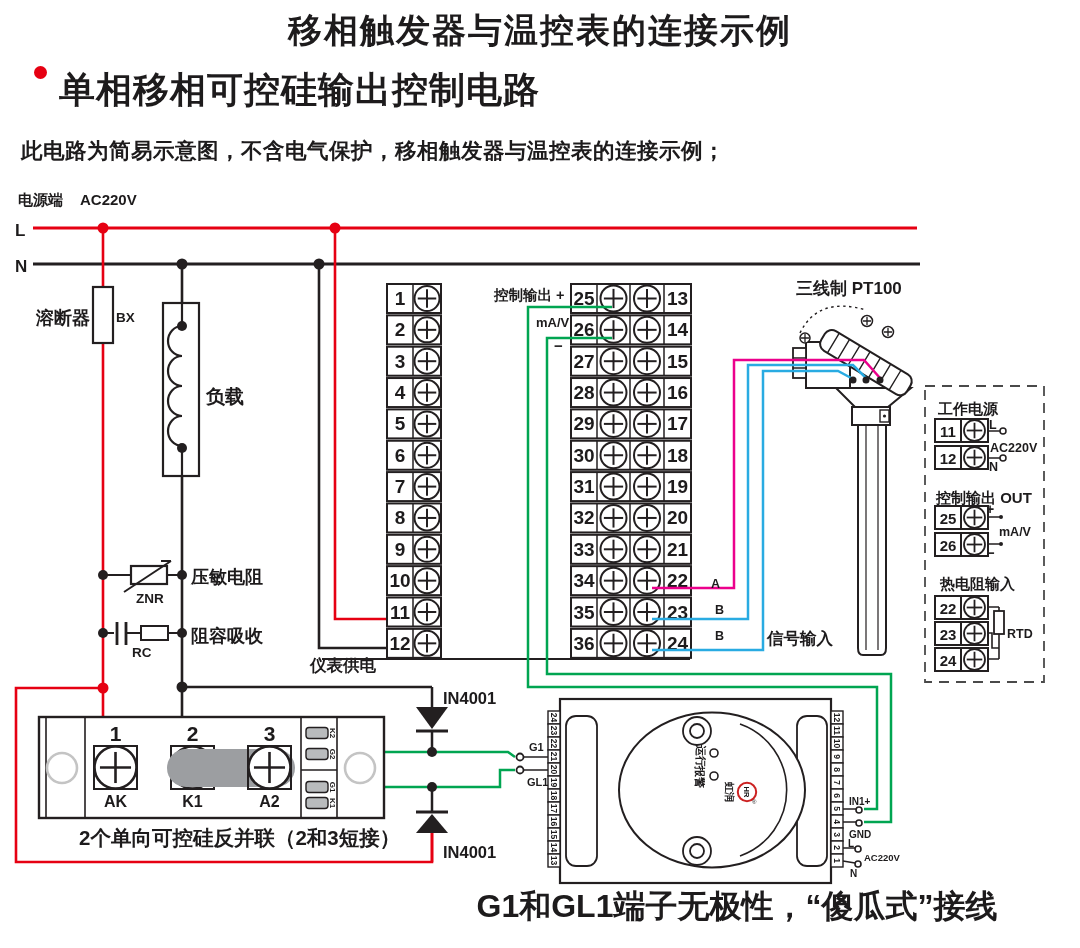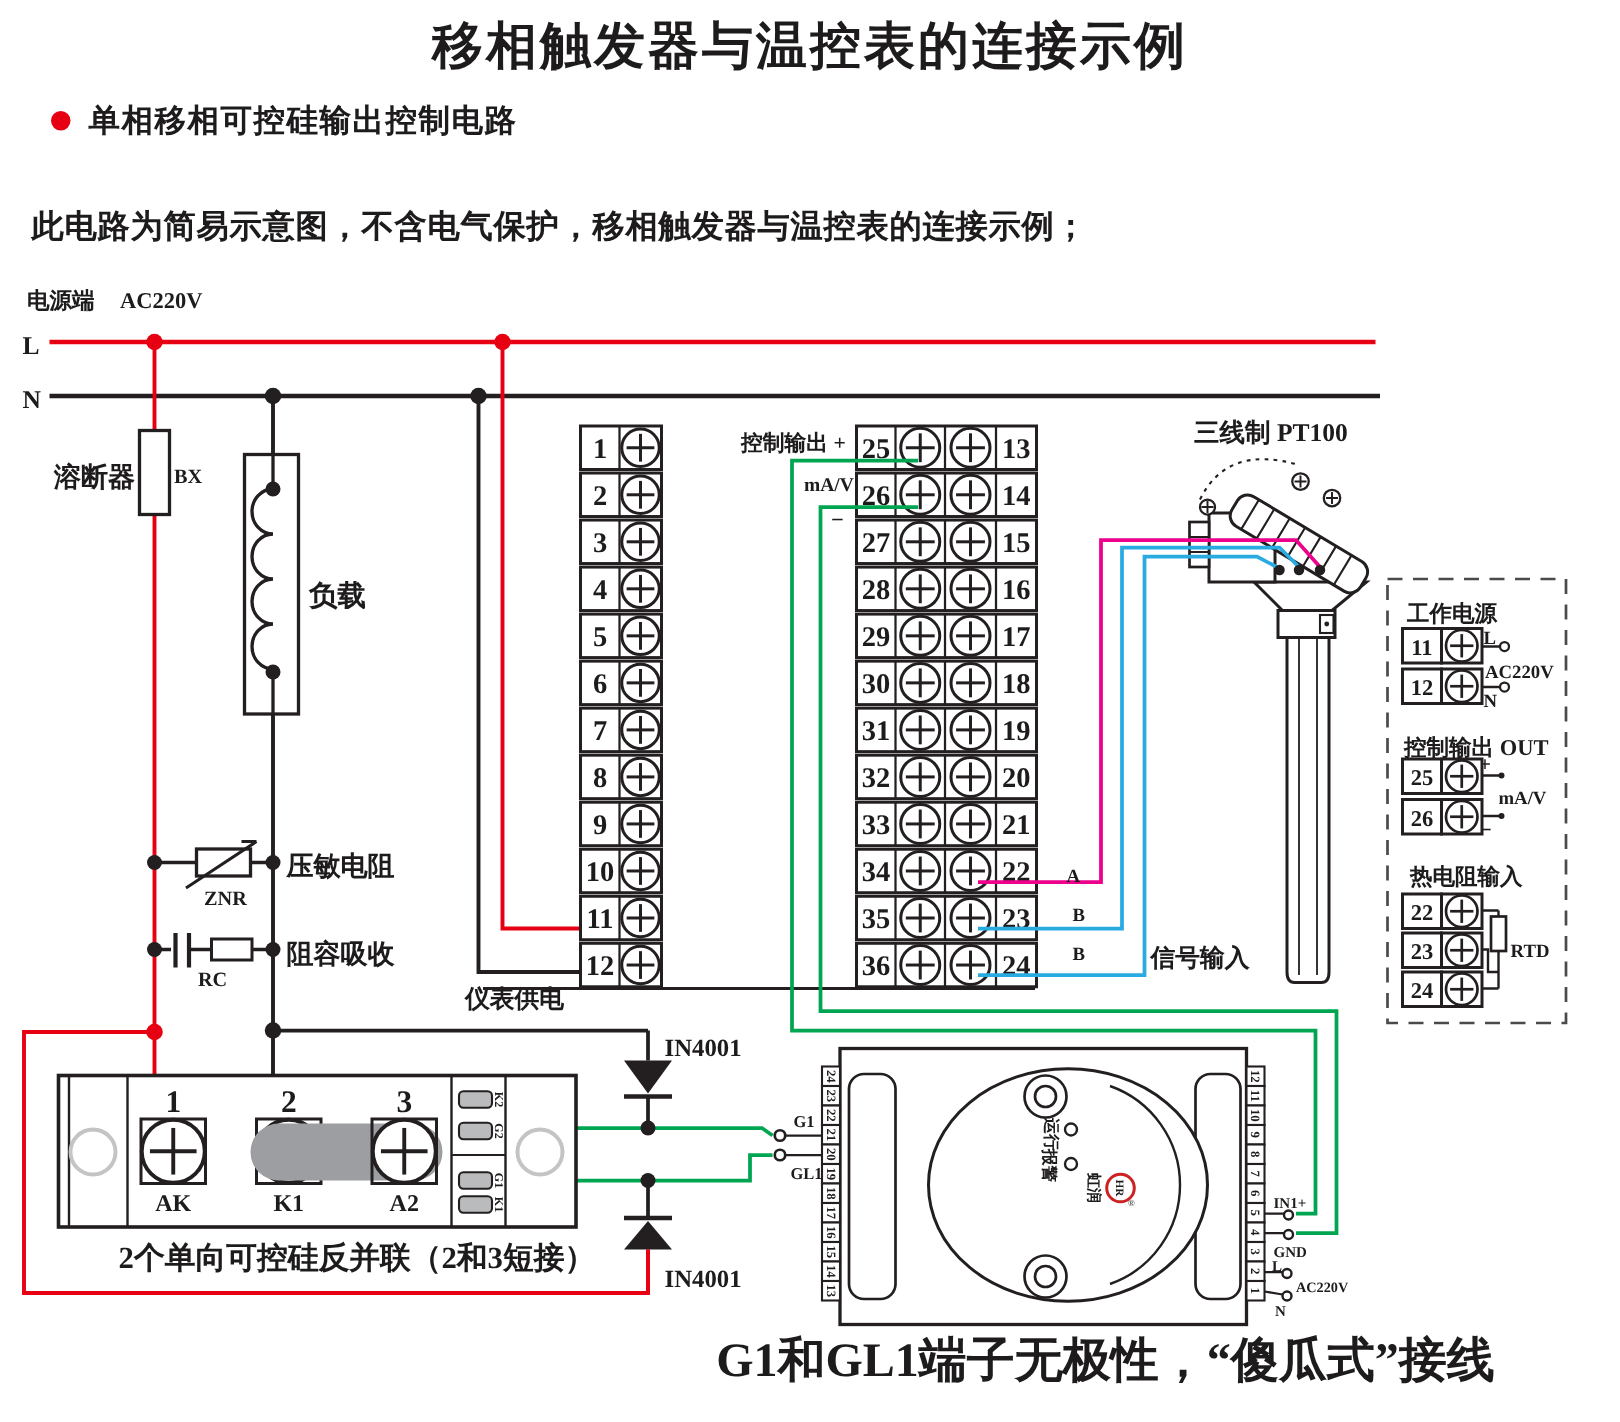--- a/index.html
+++ b/index.html
@@ -1,21 +1,21 @@
 <!DOCTYPE html>
 <html><head>
 <meta charset="utf-8">
 <style>
   html,body{margin:0;padding:0;background:#fff;}
   .stage{position:relative;width:1080px;height:948px;background:#fff;overflow:hidden;
-         font-family:Liberation Serif, serif;color:#1d1b1c;}
+         font-family:Liberation Sans, sans-serif;color:#1d1b1c;}
   .hdr{position:absolute;left:0;top:8px;width:1080px;text-align:center;
        font-size:34px;font-weight:bold;letter-spacing:2px;}
-  .sub{position:absolute;left:34px;top:66px;font-size:21px;font-weight:bold;letter-spacing:1px;
-       display:flex;align-items:center;}
+  .sub{position:absolute;left:34px;top:66px;font-size:36px;font-weight:bold;letter-spacing:1px;
+       display:flex;}
   .sub .dot{width:13px;height:13px;border-radius:50%;background:#e60012;display:inline-block;margin-right:12px;}
   .note{position:absolute;left:21px;top:136px;font-size:21.5px;font-weight:bold;letter-spacing:0.5px;}
   svg{position:absolute;left:0;top:0;}
   text{fill:#1d1b1c;}
   .b{font-weight:bold;}
 </style>
 </head>
 <body>
 
 <div class="stage">

